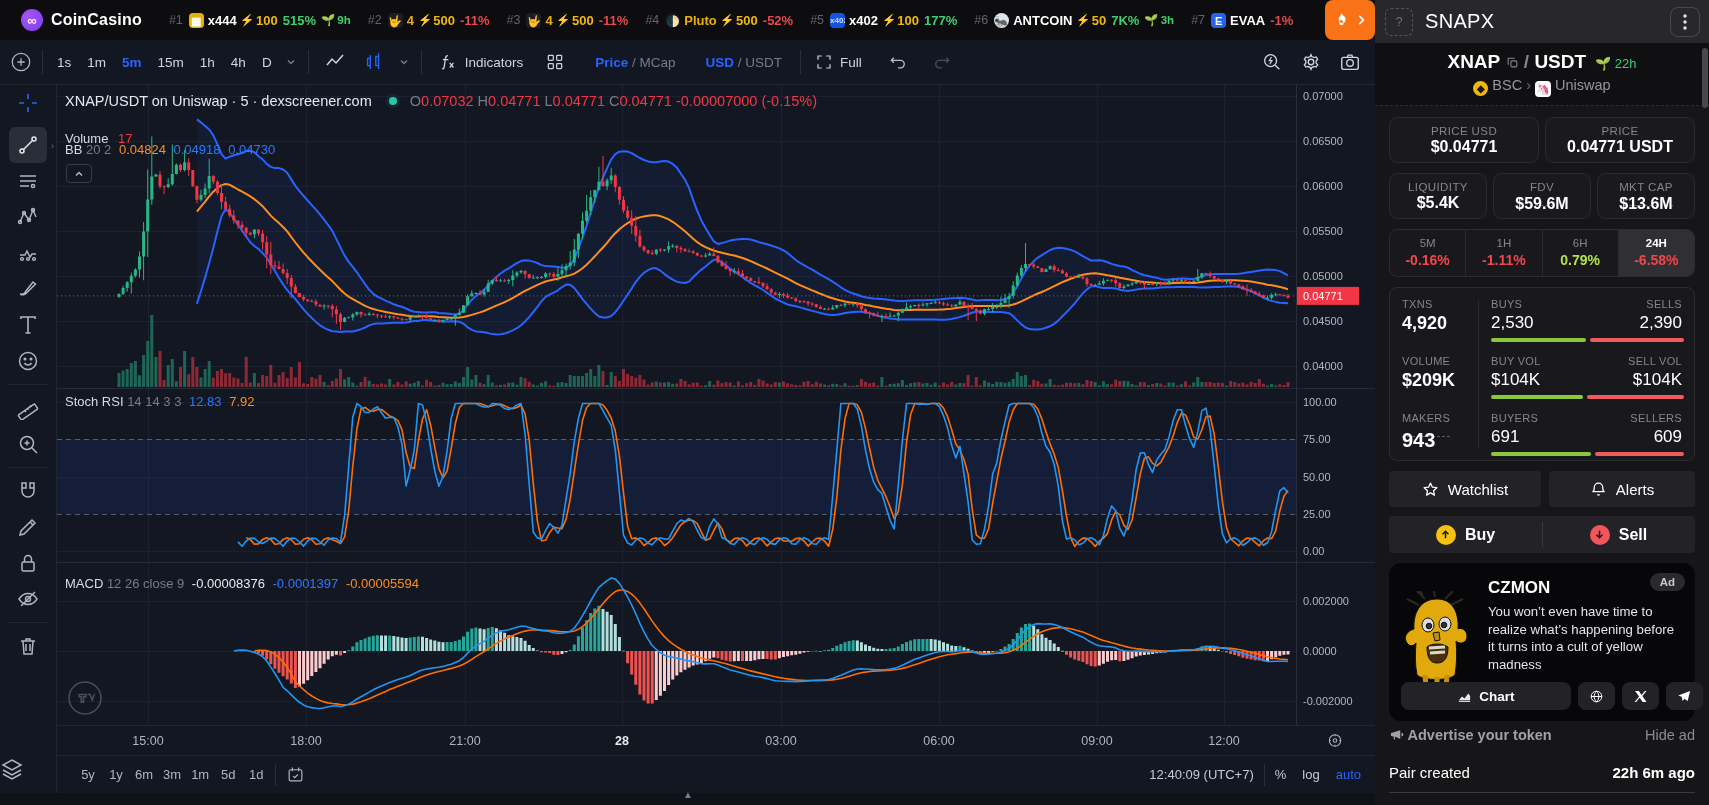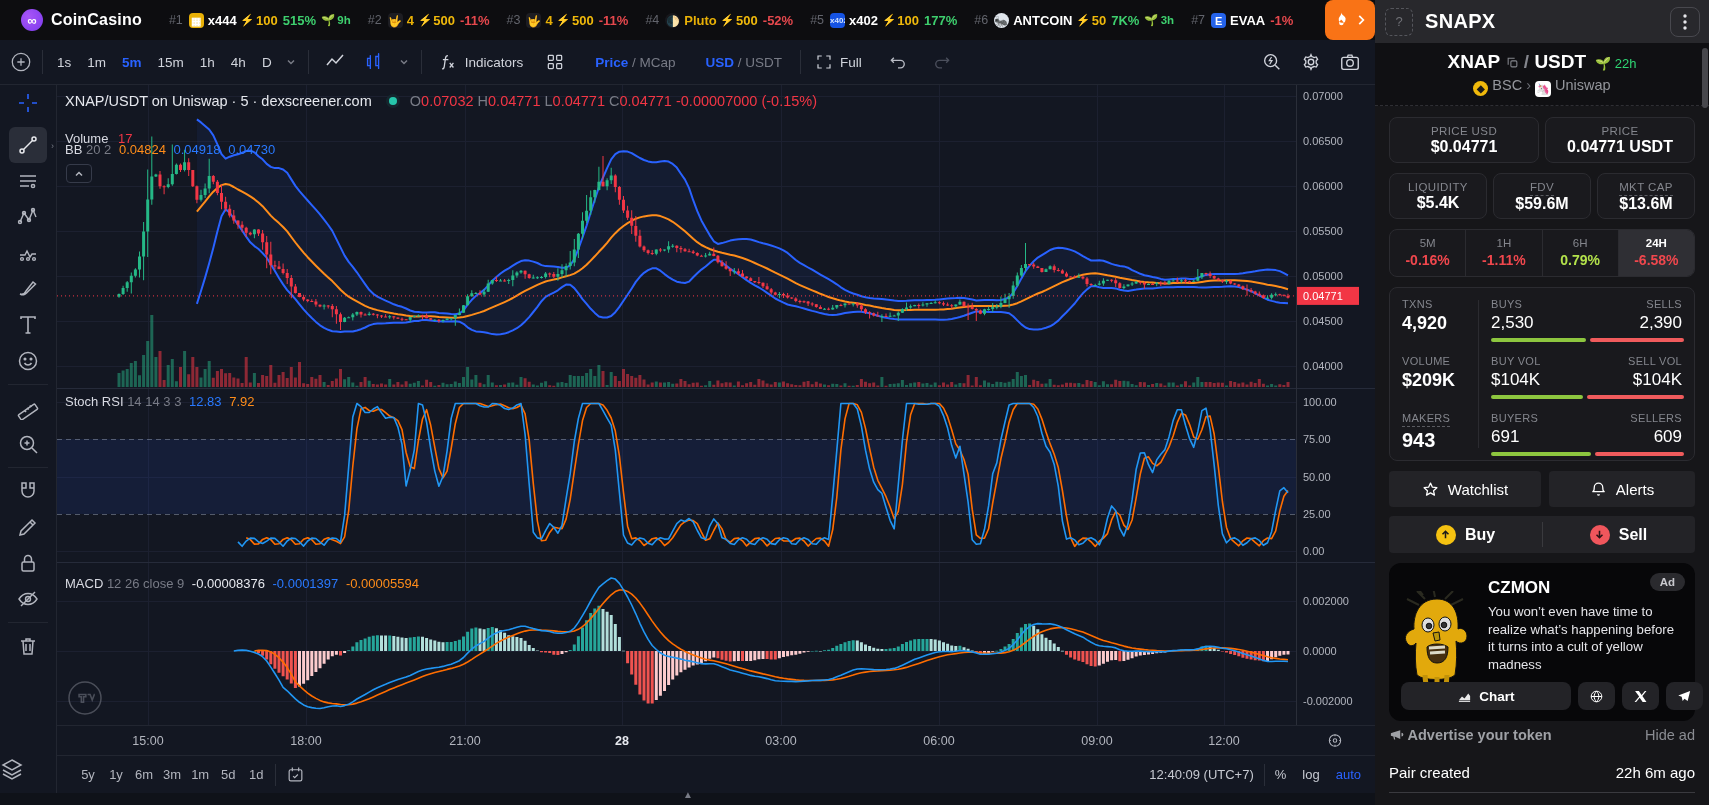--- a/index.html
+++ b/index.html
@@ -47,29 +47,29 @@
  border-top:1px solid #222631;color:#c6c9d1;font-size:13px;display:flex;align-items:center}
 #bbar .rg{margin-left:10px;color:#b2b5be;display:inline-block;min-width:18px;text-align:center}
 #bbar .sep{width:1px;height:22px;background:#2a2e39;margin:0 10px}
 #lcorner{position:absolute;left:0;top:725px;width:57px;height:80px;background:#131722;border-right:1px solid #222631}
 #bstrip{position:absolute;left:0;top:793px;width:1375px;height:12px;background:#0f1219}
 
 #side{position:absolute;left:1375px;top:0;width:334px;height:805px;background:#161619;overflow:hidden}
 #shead{position:absolute;left:0;top:0;width:334px;height:43px;background:#28282c;display:flex;align-items:center}
 #qbox{width:28px;height:28px;border:1.5px dashed #55565c;border-radius:6px;margin-left:10px;
  color:#6f7076;font-size:13px;display:flex;align-items:center;justify-content:center}
-#sname{color:#fff;font-weight:bold;font-size:20px;margin-left:12px;letter-spacing:.3px}
+#sname{color:#fff;font-weight:normal;font-size:20px;margin-left:12px;letter-spacing:.3px}
 #dots{position:absolute;right:9px;top:7px;width:30px;height:30px;border:1px solid #48484e;
  border-radius:8px;color:#ddd;display:flex;align-items:center;justify-content:center;font-size:14px;letter-spacing:0}
 #pairblk{position:absolute;left:0;top:43px;width:334px;height:63px;background:#101013;
  border-bottom:1px dashed #2f2f34;text-align:center;color:#94969c}
 .sbox{position:absolute;border:1px solid #2b2b30;border-radius:8px;background:#1a1a1e;text-align:center}
 .slab{color:#84868d;font-size:11.5px;letter-spacing:.4px}
 .sval{color:#fff;font-size:16px;font-weight:bold}
-.dashu{border-bottom:1px dashed #5a5b61;padding-bottom:2px}
+.dashu{border-bottom:1px dashed #5a5b61;padding-bottom:12px}
 #tabs{position:absolute;left:14px;top:229px;width:306px;height:48px;border:1px solid #2b2b30;
  border-radius:8px;display:flex;overflow:hidden;background:#19191d}
 #tabs .tab{flex:1;text-align:center;padding-top:7px;border-right:1px solid #2b2b30}
 #tabs .tab:last-child{border-right:none;background:#2f2f34}
 #tabs .tl{font-size:11.5px;color:#84868d}.tsel{color:#fff!important;font-weight:bold}
 #tabs .tv{font-size:14px;font-weight:bold;margin-top:3px}
 .vred{color:#f0474d}.vgreen{color:#b3e24b}
 #txbox{position:absolute;left:14px;top:287px;width:306px;height:174px;border:1px solid #2b2b30;border-radius:8px;background:#19191d}
 .mlab{color:#84868d;font-size:11px;letter-spacing:.3px}
 .mval{color:#fff;font-weight:bold}
@@ -637,16 +637,16 @@
   </div>
  </div>
 
  <div id="advrow">
   <svg width="15" height="15" viewBox="0 0 24 24" fill="#9fa1a6" style="vertical-align:-2px">
         <path d="M3 10v4l4 1 1 5h2l-1-5 9 4V5L5 9zM20 9a3 3 0 0 1 0 6"></path>
       </svg>
   Advertise your token
   <span style="float:right;font-weight:normal;color:#8a8c92">Hide ad</span>
  </div>
- <div id="pairrow">Pair created<span style="float:right;font-weight:normal">22h 6m ago</span></div>
+ <div id="pairrow">Pair created<span style="float:right;font-weight:bold">22h 6m ago</span></div>
  <div id="sdiv"></div>
  <div id="sscroll"></div>
 </div>
 
 </body></html>

